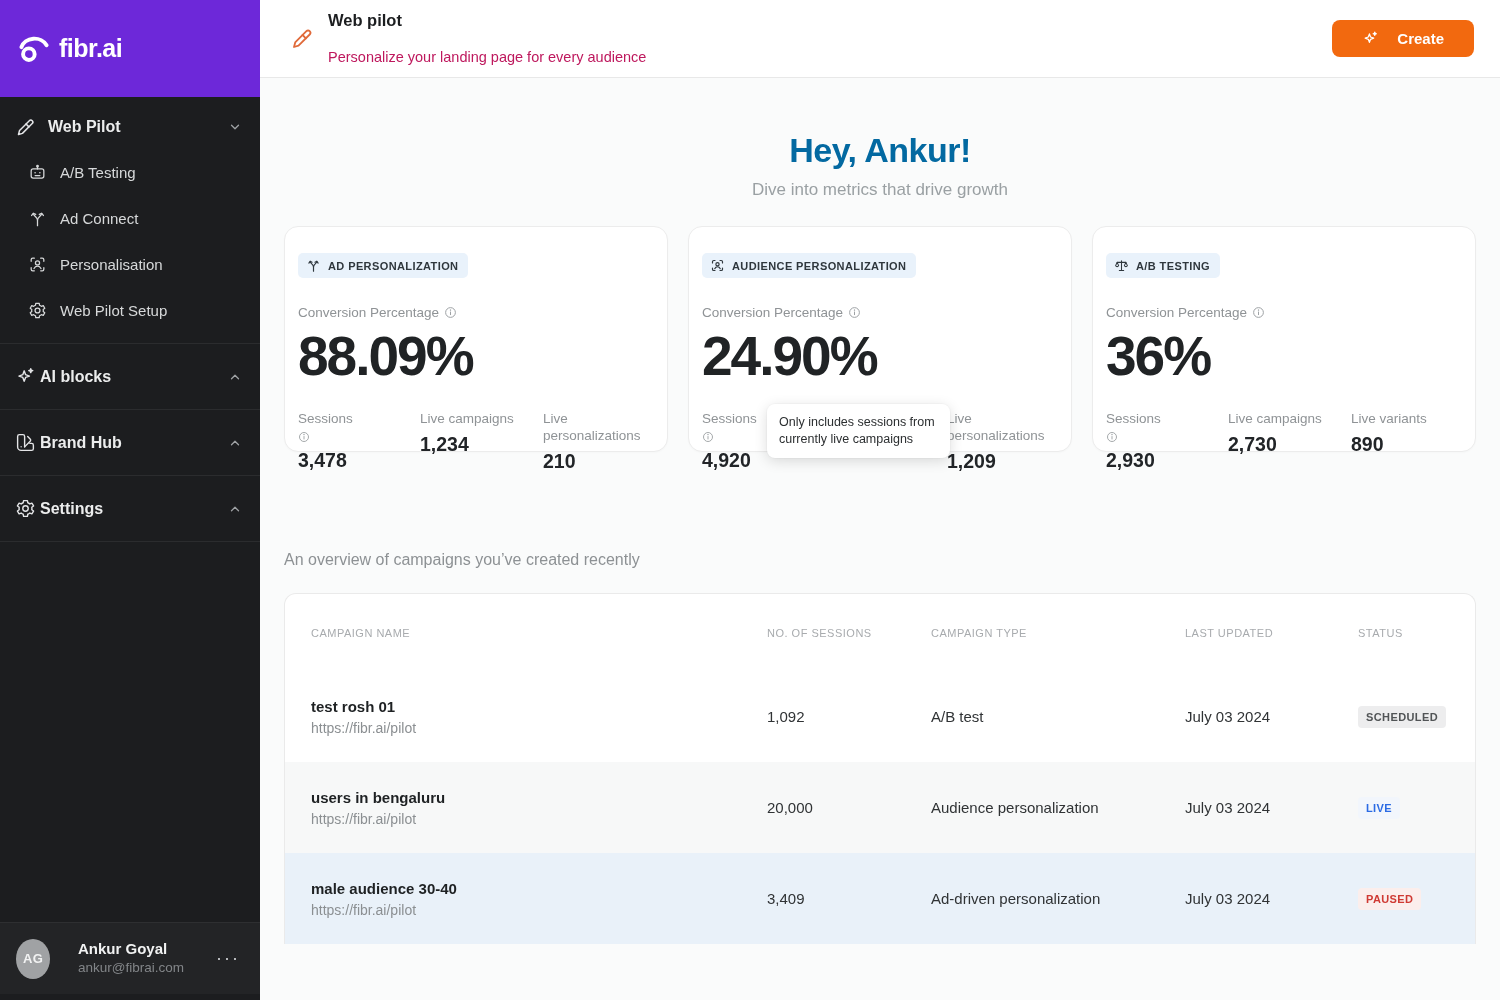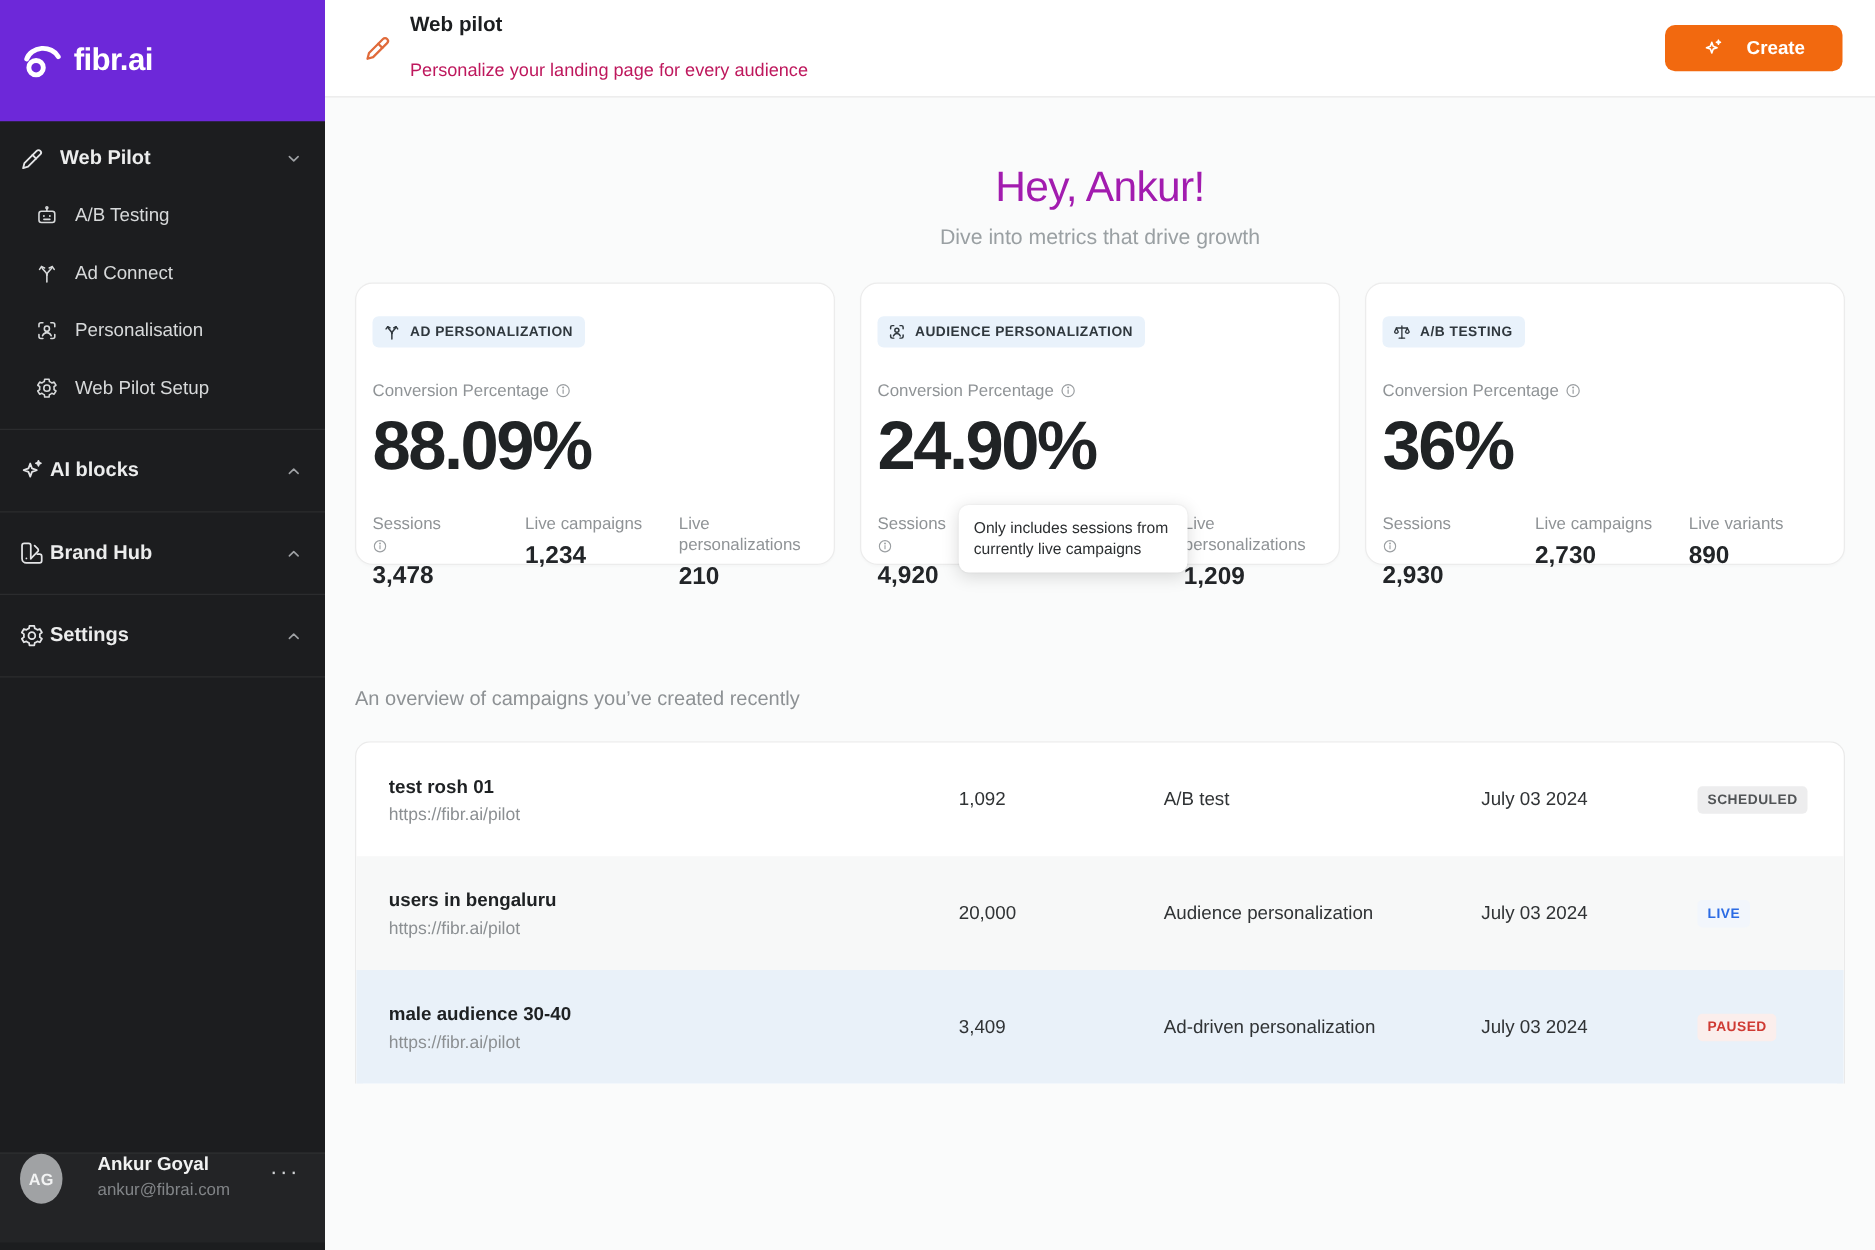--- a/index.html
+++ b/index.html
@@ -36,21 +36,21 @@
   .nav-section {
     height:66px; border-top:1px solid #2b2c2e;
     display:flex; align-items:center; padding:0 18px 0 15px; gap:4px;
     font-size:16px; font-weight:600; color:#eceded; cursor:pointer;
   }
   .nav-section .grow { flex:1; }
   .nav-end-divider { border-top:1px solid #2b2c2e; }
   .side-spacer { flex:1; }
   .side-user {
     height:72px; background:#232426; border-top:1px solid #2e2f31; margin-bottom:6px;
-    display:flex; padding:0 16px; gap:28px;
+    display:flex; align-items:center; padding:0 16px; gap:28px;
   }
   .avatar {
     width:40px; height:40px; border-radius:50%;
     background:#a0a2a4; color:#f2f3f3;
     display:flex; align-items:center; justify-content:center;
     font-size:13px; font-weight:600; letter-spacing:0.3px;
   }
   .user-meta { flex:1; line-height:1.25; }
   .user-name { font-size:15px; font-weight:600; color:#f1f2f2; }
   .user-email { font-size:13.5px; color:#828588; margin-top:2px; }
@@ -70,21 +70,21 @@
   .topbar-sub { font-size:14.5px; color:#be185d; margin-top:17px; }
   .topbar .grow { flex:1; }
   .create-btn {
     background:#f2690f; color:#fff; border:none; border-radius:8px;
     height:37px; padding:0 30px; display:flex; align-items:center; gap:18px;
     font-size:15px; font-weight:600; cursor:pointer; font-family:inherit;
   }
 
   .content { flex:1; padding:0 24px; overflow:hidden; }
   .greeting { text-align:center; margin-top:50px; }
-  .greeting h1 { font-size:34px; font-weight:400; color:#a21caf; letter-spacing:-0.5px; line-height:44px; }
+  .greeting h1 { font-size:34px; font-weight:700; color:#0369a1; letter-spacing:-0.5px; line-height:44px; }
   .greeting p { font-size:17px; color:#9aa0a3; margin-top:6px; line-height:24px; }
 
   .cards { display:flex; gap:20px; margin-top:24px; }
   .card {
     flex:1; height:226px; background:#fff;
     border:1px solid #ececec; border-radius:14px;
     padding:26px 16px 0 13px; position:relative;
     box-shadow:0 1px 2px rgba(0,0,0,0.02);
   }
   .card-badge {
@@ -462,20 +462,27 @@
             <div class="stat-value">890</div>
           </div>
         </div>
       </section>
     </div>
 
     <div class="campaigns">
       <div class="sub">An overview of campaigns you’ve created recently</div>
 
       <div class="table">
+        <div class="t-row t-head">
+          <div class="th">CAMPAIGN NAME</div>
+          <div class="th">NO. OF SESSIONS</div>
+          <div class="th">CAMPAIGN TYPE</div>
+          <div class="th">LAST UPDATED</div>
+          <div class="th">STATUS</div>
+        </div>
 
         <div class="t-row t-body-row">
           <div>
             <div class="c-name">test rosh 01</div>
             <div class="c-url">https://fibr.ai/pilot</div>
           </div>
           <div class="cell">1,092</div>
           <div class="cell">A/B test</div>
           <div class="cell">July 03 2024</div>
           <div><span class="status-badge status-scheduled">SCHEDULED</span></div>

